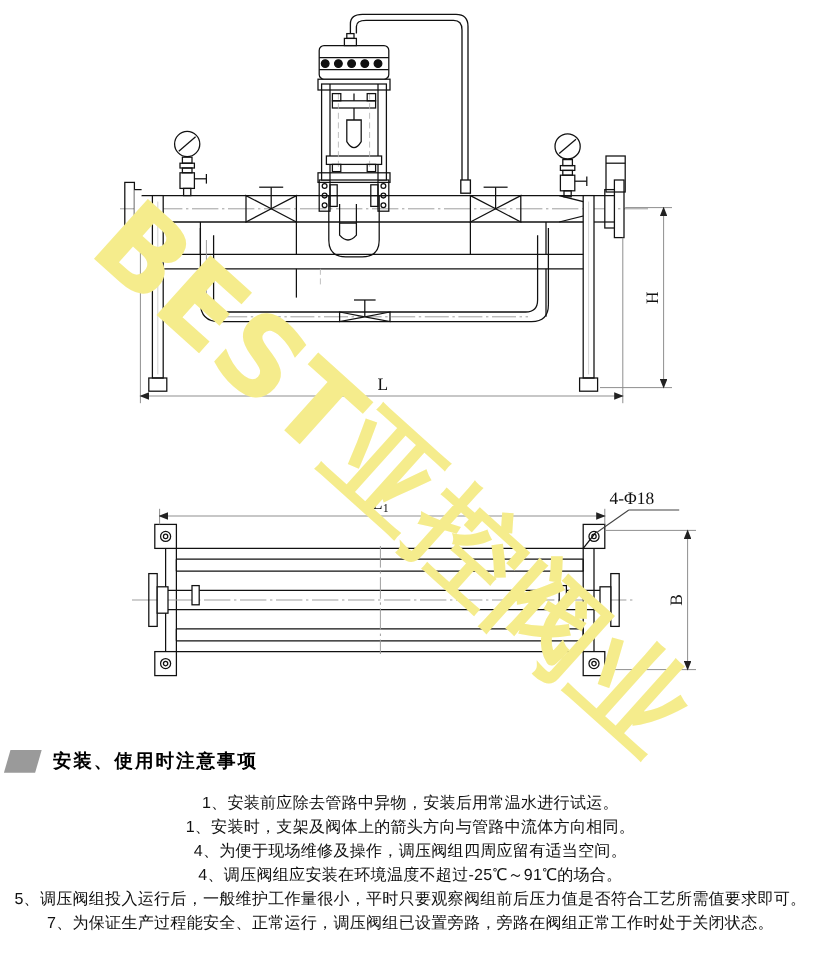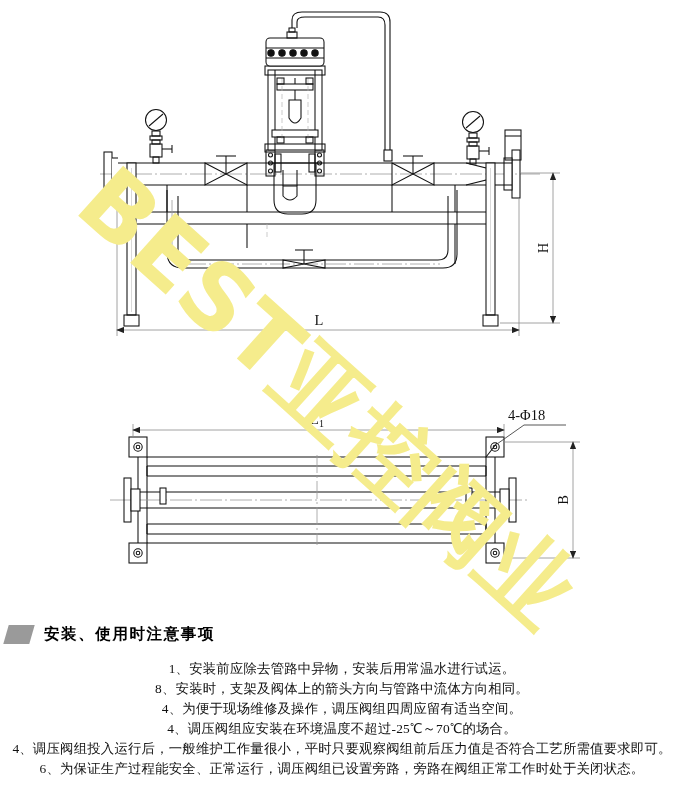--- a/index.html
+++ b/index.html
@@ -24,21 +24,21 @@
     width:26px;height:19px;background:#9a9a9a;
     transform:skewX(-16deg);flex:0 0 auto;
   }
   .note-head .htext{
     font-family:"DejaVu Sans", sans-serif;
     font-size:15.5px;font-weight:bold;color:#000;
     letter-spacing:1.6px;
   }
   .note-list{padding:0 0 0 4px;}
   .note-line{
-    font-family:Liberation Serif, serif;
+    font-family:Liberation Sans, sans-serif;
     font-size:13.4px;color:#111;
     line-height:20.1px;white-space:nowrap;
     letter-spacing:.2px;
   }
   .note-line.indent{padding-left:21px;}
 </style>
 </head>
 <body>
 
 <div id="stage">
@@ -335,21 +335,21 @@
     <text x="72" y="210" font-family="'DejaVu Sans', sans-serif" font-size="92" font-weight="bold" fill="#f5ec8c" transform="rotate(42 72 210)">BEST亚控阀业</text>
   </svg>
 
   <div class="notes">
     <div class="note-head">
       <div class="marker"></div>
       <div class="htext">安装、使用时注意事项</div>
     </div>
     <div class="note-list">
       <div class="note-line">1、安装前应除去管路中异物，安装后用常温水进行试运。</div>
-      <div class="note-line">8、安装时，支架及阀体上的箭头方向与管路中流体方向相同。</div>
+      <div class="note-line">1、安装时，支架及阀体上的箭头方向与管路中流体方向相同。</div>
       <div class="note-line">4、为便于现场维修及操作，调压阀组四周应留有适当空间。</div>
-      <div class="note-line">4、调压阀组应安装在环境温度不超过-25℃～70℃的场合。</div>
-      <div class="note-line">4、调压阀组投入运行后，一般维护工作量很小，平时只要观察阀组前后压力值是否符合工艺所需值要求即可。</div>
-      <div class="note-line">6、为保证生产过程能安全、正常运行，调压阀组已设置旁路，旁路在阀组正常工作时处于关闭状态。</div>
+      <div class="note-line">4、调压阀组应安装在环境温度不超过-25℃～91℃的场合。</div>
+      <div class="note-line">5、调压阀组投入运行后，一般维护工作量很小，平时只要观察阀组前后压力值是否符合工艺所需值要求即可。</div>
+      <div class="note-line">7、为保证生产过程能安全、正常运行，调压阀组已设置旁路，旁路在阀组正常工作时处于关闭状态。</div>
     </div>
   </div>
 
 </div>
 
 </body></html>

